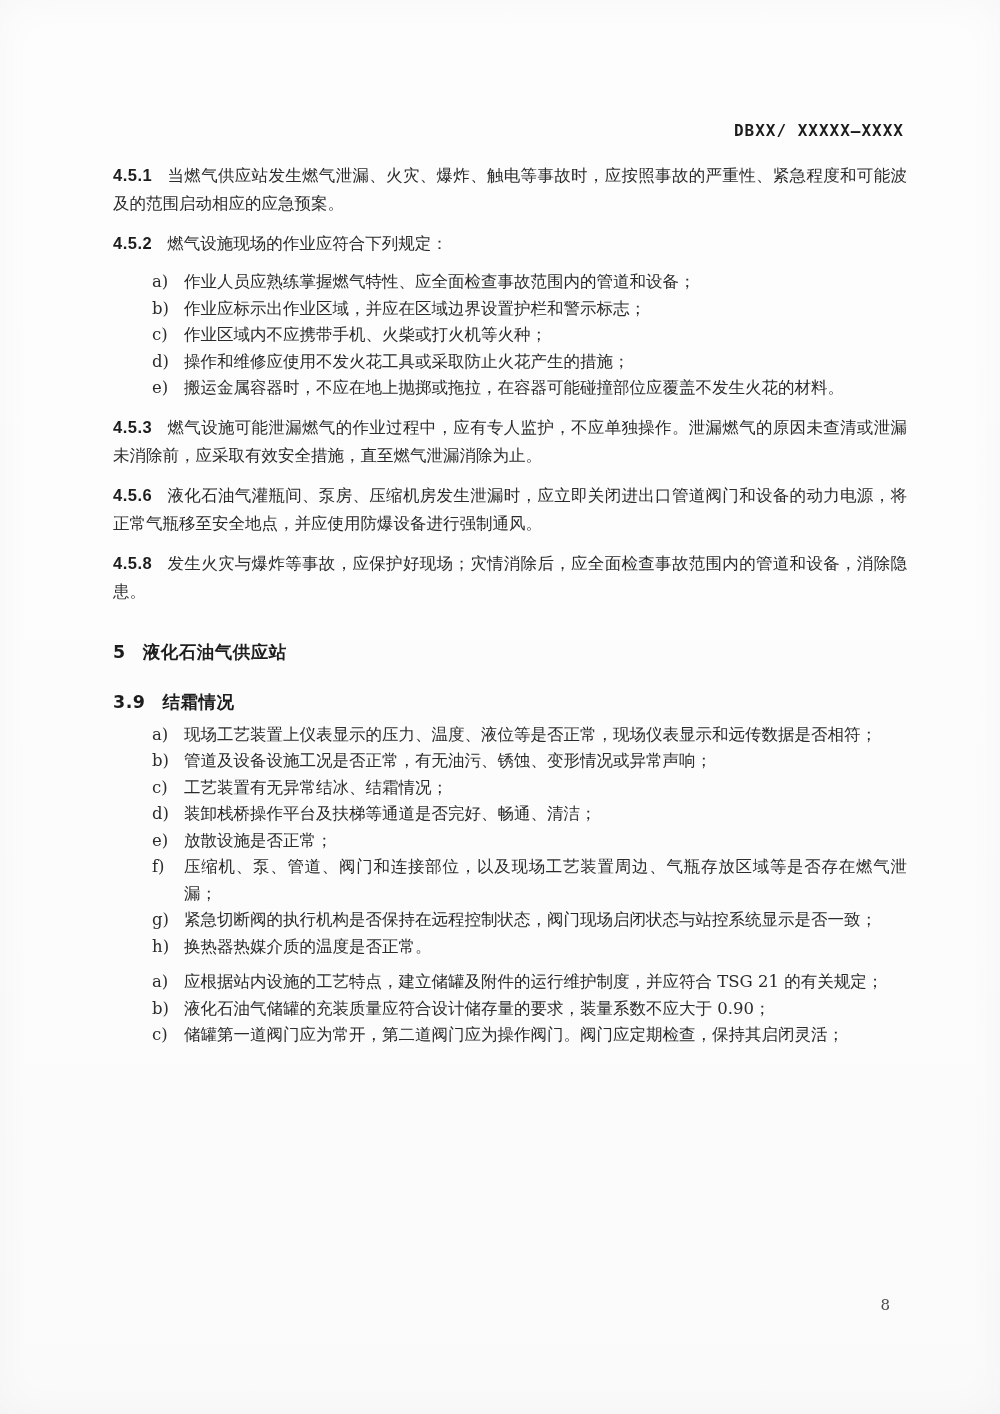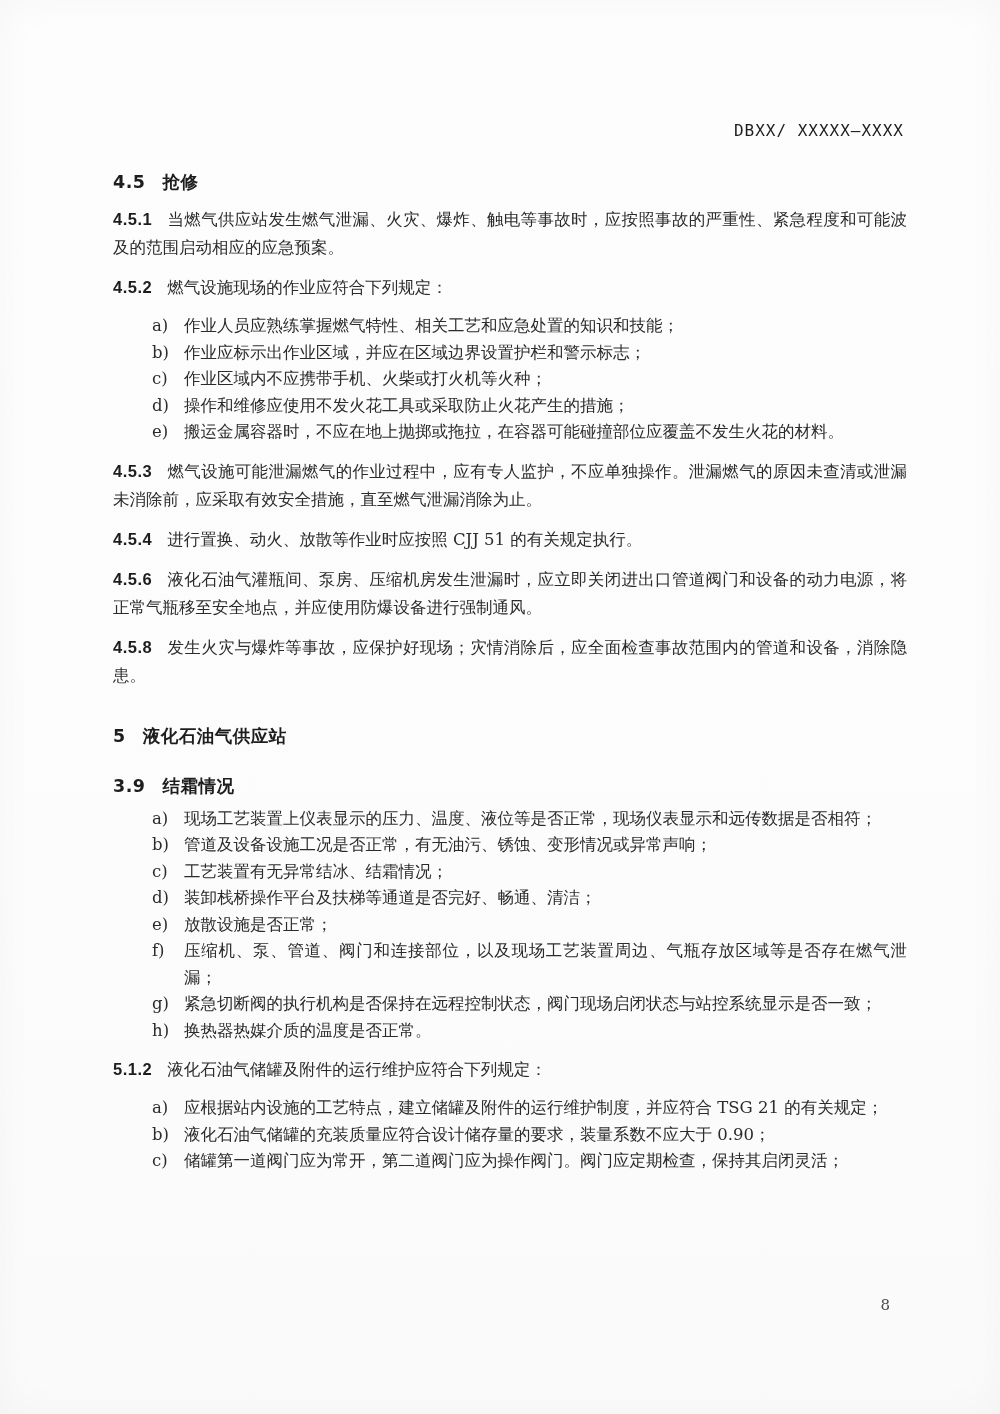--- a/index.html
+++ b/index.html
@@ -10,21 +10,21 @@
     position:relative;
   }
   .page{
     position:absolute;inset:0;
     background:linear-gradient(180deg,#fdfdfd 0%,#fcfcfc 60%,#fafafa 100%);
     box-shadow:inset 0 0 40px rgba(0,0,0,0.03);
   }
   .header-code{
     position:absolute;top:121px;right:96px;
     font-family:"DejaVu Sans Mono","Liberation Mono",monospace;
-    font-weight:normal;font-size:16px;letter-spacing:1px;color:#1c1c1c;
+    font-weight:bold;font-size:16px;letter-spacing:1px;color:#1c1c1c;
   }
   .content{
     position:absolute;left:113px;top:150px;width:794px;
     color:#2b2b2b;
   }
   .h-sec{
     font-family:"DejaVu Sans","Liberation Sans",sans-serif;
     font-weight:bold;font-size:17.5px;color:#1d1d1d;
     margin:20px 0 8px 0;letter-spacing:0.5px;
   }
@@ -53,30 +53,29 @@
 </style>
 </head>
 <body>
 
 <div class="page">
 
   <div class="header-code">DBXX/ XXXXX—XXXX</div>
 
   <div class="content">
 
-    <div class="h-sec"><span class="hnum">4.5</span><span>抢修</span></div>
 
     <p class="clause"><span class="num">4.5.1</span><span>当燃气供应站发生燃气泄漏、火灾、爆炸、触电等事故时，应按照事故的严重性、紧急程度和可能波及的范围启动相应的应急预案。</span></p>
 
     <p class="clause"><span class="num">4.5.2</span><span>燃气设施现场的作业应符合下列规定：</span></p>
 
     <div class="list">
       <div class="list-item">
           <span class="label">a)</span>
-          <span class="text">作业人员应熟练掌握燃气特性、相关工艺和应急处置的知识和技能；</span>
+          <span class="text">作业人员应熟练掌握燃气特性、应全面检查事故范围内的管道和设备；</span>
         </div>
       <div class="list-item">
           <span class="label">b)</span>
           <span class="text">作业应标示出作业区域，并应在区域边界设置护栏和警示标志；</span>
         </div>
       <div class="list-item">
           <span class="label">c)</span>
           <span class="text">作业区域内不应携带手机、火柴或打火机等火种；</span>
         </div>
       <div class="list-item">
@@ -84,21 +83,20 @@
           <span class="text">操作和维修应使用不发火花工具或采取防止火花产生的措施；</span>
         </div>
       <div class="list-item">
           <span class="label">e)</span>
           <span class="text">搬运金属容器时，不应在地上抛掷或拖拉，在容器可能碰撞部位应覆盖不发生火花的材料。</span>
         </div>
     </div>
 
     <p class="clause"><span class="num">4.5.3</span><span>燃气设施可能泄漏燃气的作业过程中，应有专人监护，不应单独操作。泄漏燃气的原因未查清或泄漏未消除前，应采取有效安全措施，直至燃气泄漏消除为止。</span></p>
 
-    <p class="clause"><span class="num">4.5.4</span><span>进行置换、动火、放散等作业时应按照 CJJ 51 的有关规定执行。</span></p>
 
 
     <p class="clause"><span class="num">4.5.6</span><span>液化石油气灌瓶间、泵房、压缩机房发生泄漏时，应立即关闭进出口管道阀门和设备的动力电源，将正常气瓶移至安全地点，并应使用防爆设备进行强制通风。</span></p>
 
 
     <p class="clause"><span class="num">4.5.8</span><span>发生火灾与爆炸等事故，应保护好现场；灾情消除后，应全面检查事故范围内的管道和设备，消除隐患。</span></p>
 
     <div class="h-sec big"><span class="hnum">5</span><span>液化石油气供应站</span></div>
 
     <div class="h-sec"><span class="hnum">3.9</span><span>结霜情况</span></div>
@@ -132,21 +130,20 @@
       <div class="list-item">
           <span class="label">g)</span>
           <span class="text">紧急切断阀的执行机构是否保持在远程控制状态，阀门现场启闭状态与站控系统显示是否一致；</span>
         </div>
       <div class="list-item">
           <span class="label">h)</span>
           <span class="text">换热器热媒介质的温度是否正常。</span>
         </div>
     </div>
 
-    <p class="clause"><span class="num">5.1.2</span><span>液化石油气储罐及附件的运行维护应符合下列规定：</span></p>
 
     <div class="list">
       <div class="list-item">
           <span class="label">a)</span>
           <span class="text">应根据站内设施的工艺特点，建立储罐及附件的运行维护制度，并应符合 TSG 21 的有关规定；</span>
         </div>
       <div class="list-item">
           <span class="label">b)</span>
           <span class="text">液化石油气储罐的充装质量应符合设计储存量的要求，装量系数不应大于 0.90；</span>
         </div>

